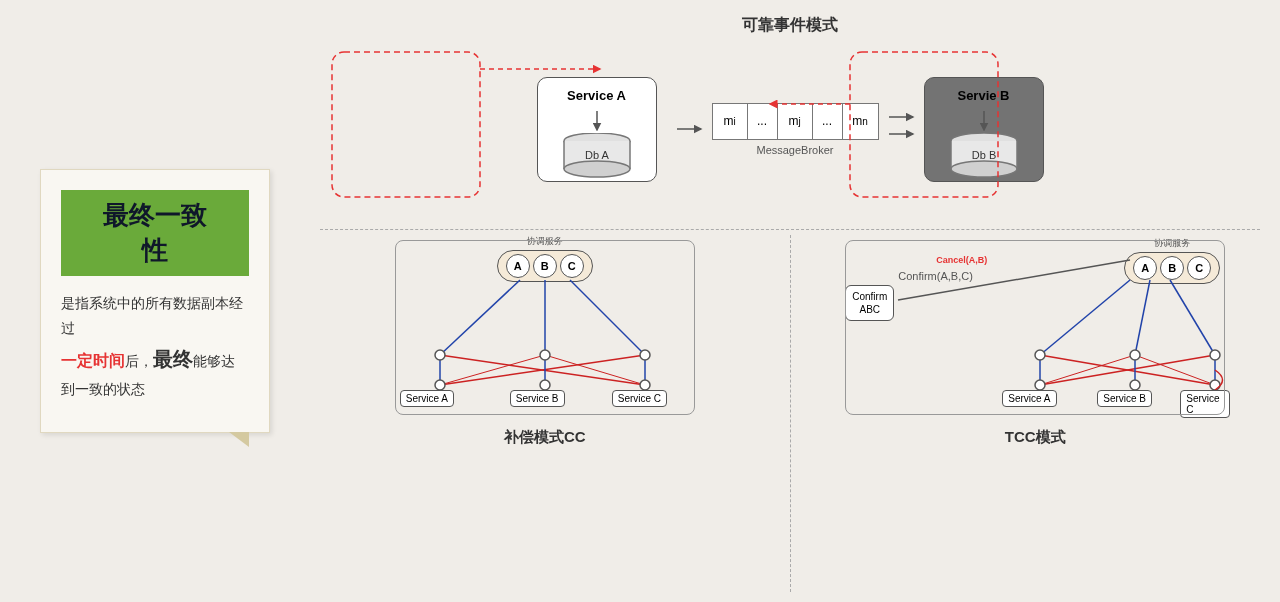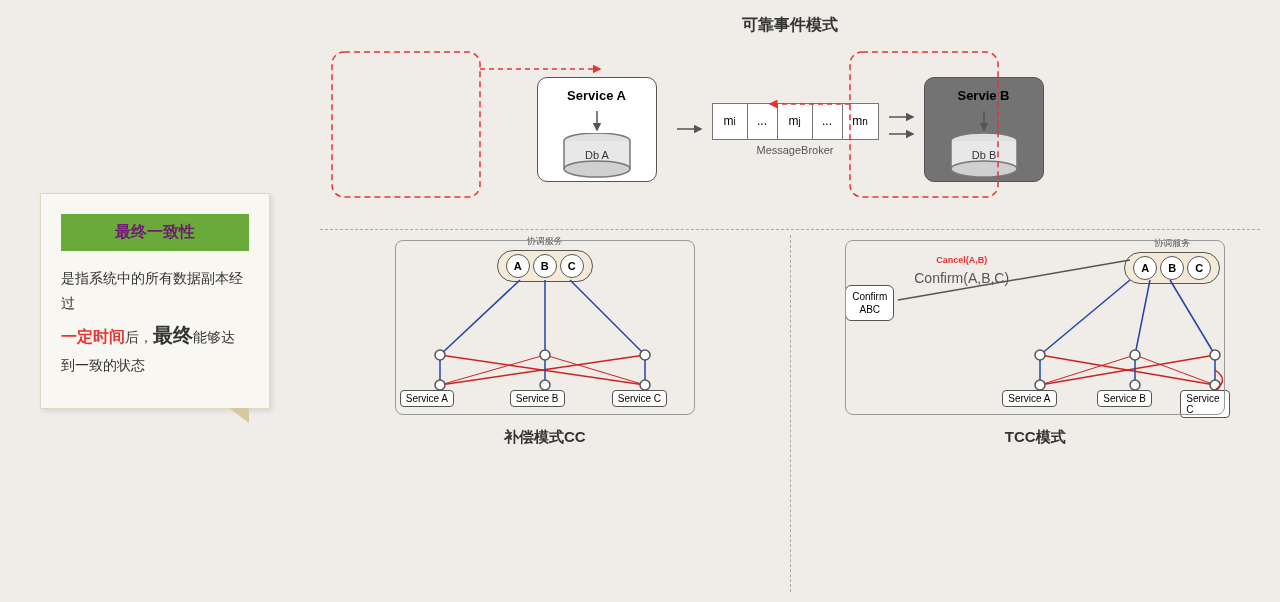--- a/index.html
+++ b/index.html
@@ -44,22 +44,22 @@
       right: 20px;
       width: 0;
       height: 0;
       border-left: 20px solid transparent;
       border-right: 0px solid transparent;
       border-top: 15px solid #d4c9a0;
     }
 
     .note-title {
       background: #6aaa3a;
-      color: #701a75;
-      font-size: 16px;
+      color: #0f172a;
+      font-size: 26px;
       font-weight: bold;
       text-align: center;
       padding: 8px 32px;
       margin-bottom: 15px;
     }
 
     .note-body {
       font-size: 14px;
       color: #333;
       line-height: 1.8;
@@ -299,21 +299,21 @@
 
       <div style="width:1px; border-left:1px dashed #aaa; margin:0 10px; align-self:stretch;"></div>
 
       <div class="bottom-right">
         <div style="position:relative; width:390px; height:185px;">
 
           <div style="position:absolute; top:50px; left:5px; border:1.5px solid #555; border-radius:6px; background:white; padding:4px 6px; font-size:10px; text-align:center; white-space:pre-line; line-height:1.3;">Confirm
 ABC</div>
 
           <div style="position:absolute; top:20px; left:70px; font-size:9px; color:#e63333; font-weight:bold;margin-left:26px;">Cancel(A,B)</div>
-          <div style="position:absolute; top:35px; left:74px; font-size:14px; color:#555;">Confirm(A,B,C)</div>
+          <div style="position:absolute; top:35px; left:58px; font-size:11px; color:#555;">Confirm(A,B,C)</div>
 
           <div style="position:absolute; top:2px; right:10px;">
             <div style="font-size:9px; text-align:center; color:#555; margin-bottom:2px;">协调服务</div>
             <div style="border:1.5px solid #555; border-radius:18px; background:#f5ead8; display:flex; gap:3px; padding:3px 8px;">
               <div style="width:24px;height:24px;border-radius:50%;border:1.5px solid #555;background:white;display:flex;align-items:center;justify-content:center;font-size:11px;font-weight:bold;">A</div>
               <div style="width:24px;height:24px;border-radius:50%;border:1.5px solid #555;background:white;display:flex;align-items:center;justify-content:center;font-size:11px;font-weight:bold;">B</div>
               <div style="width:24px;height:24px;border-radius:50%;border:1.5px solid #555;background:white;display:flex;align-items:center;justify-content:center;font-size:11px;font-weight:bold;">C</div>
             </div>
           </div>
 

